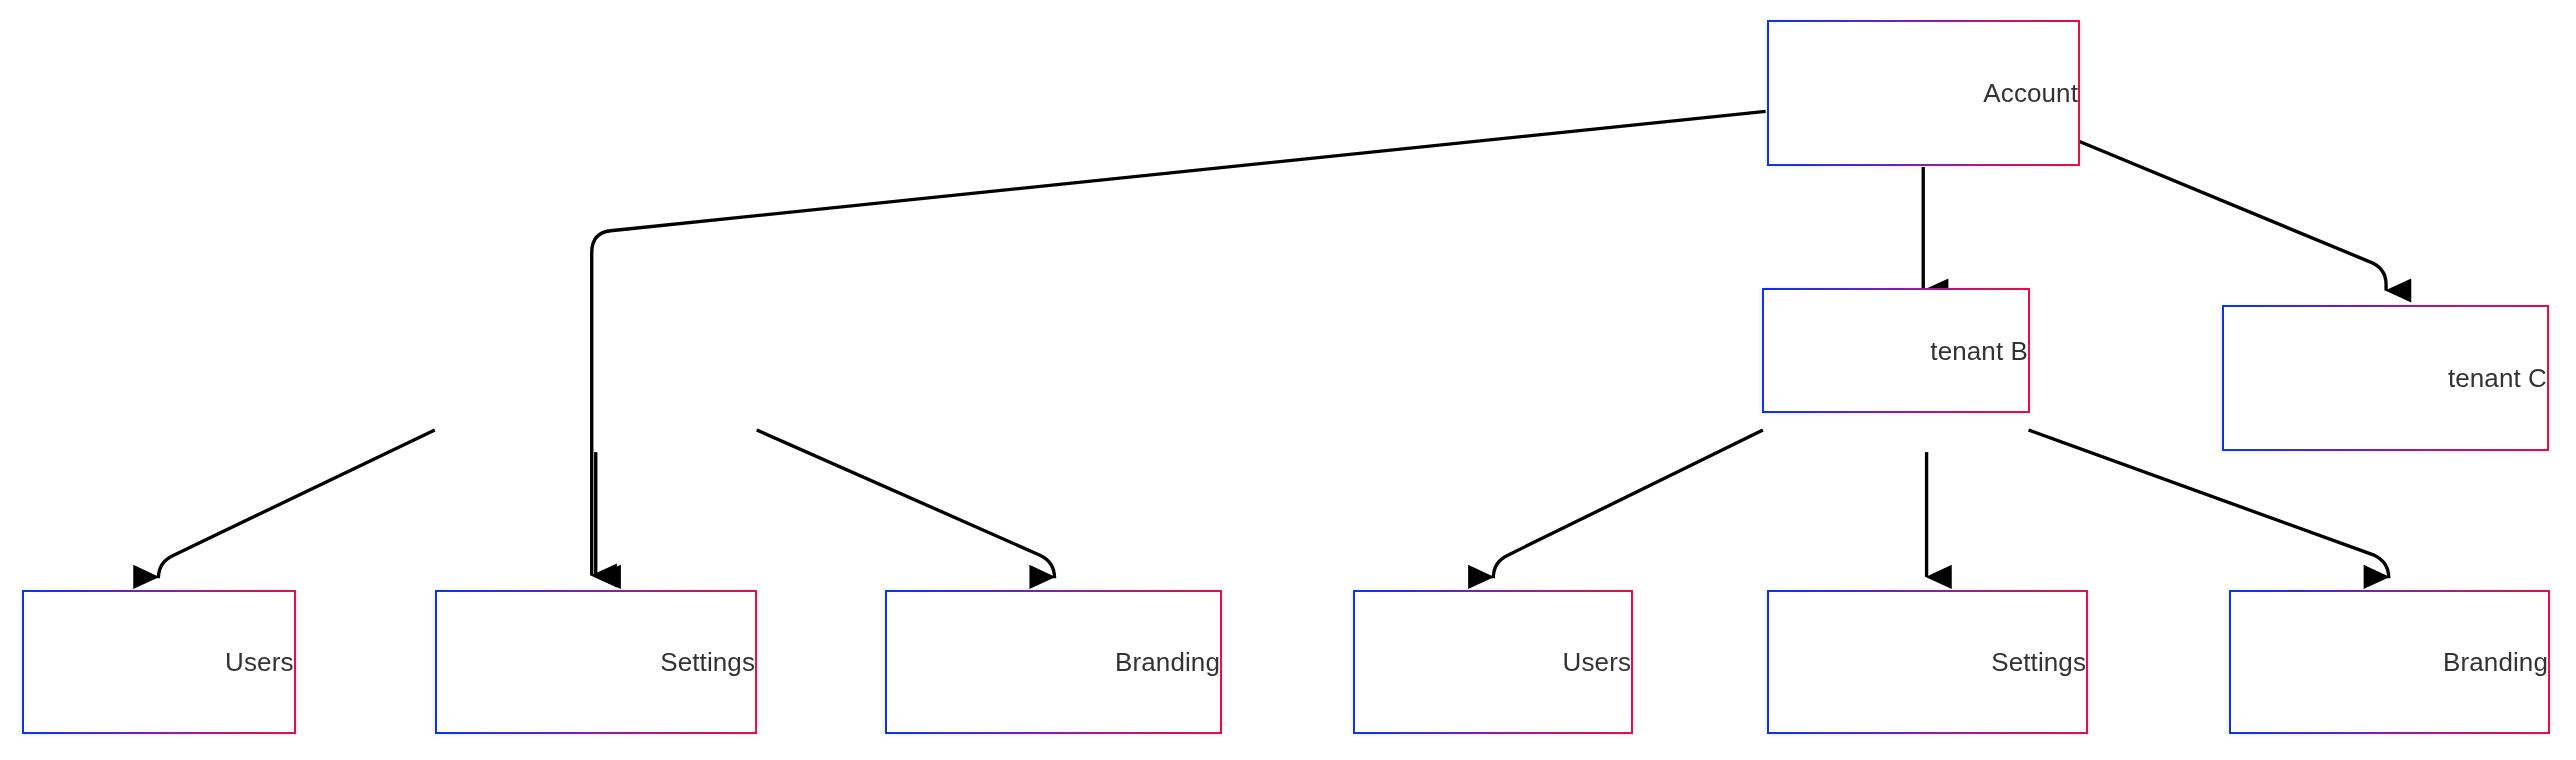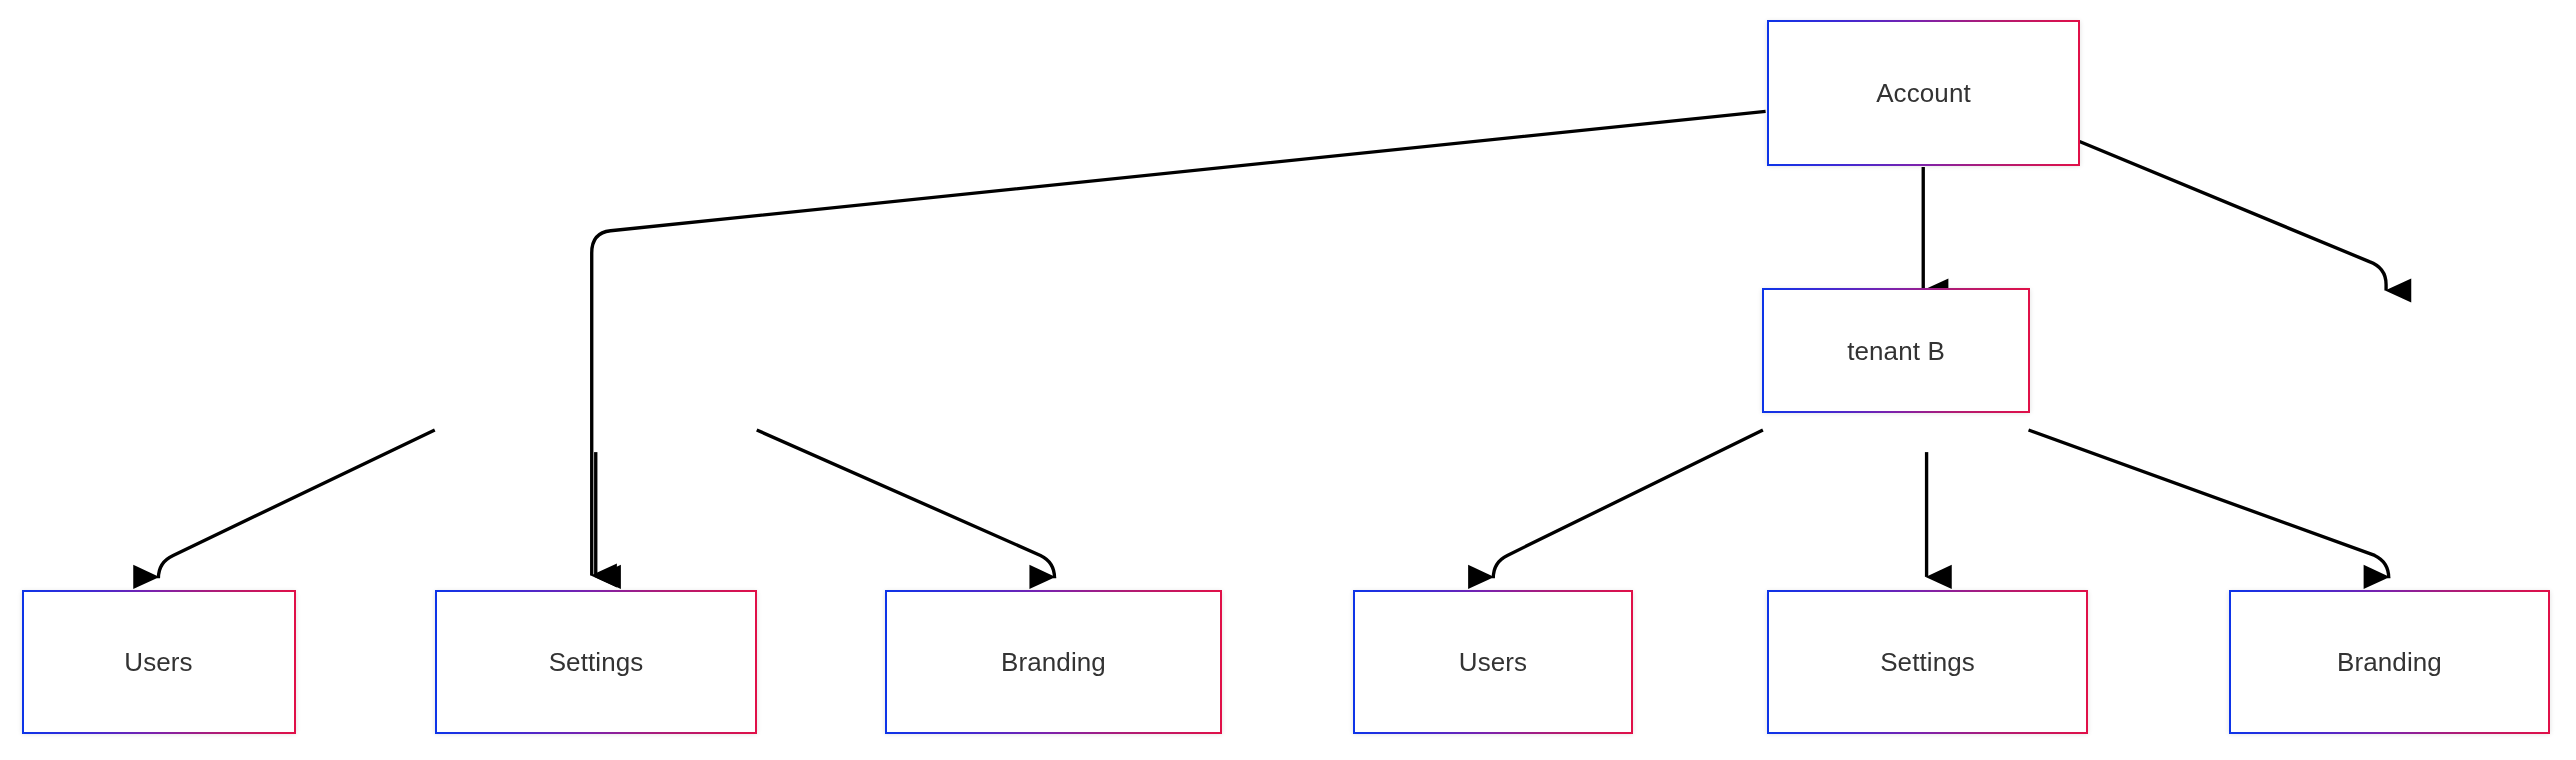--- a/index.html
+++ b/index.html
@@ -22,21 +22,21 @@
     width: 2576px;
     height: 760px;
     pointer-events: none;
   }
   .node {
     position: absolute;
     box-sizing: border-box;
     background: #ffffff;
     display: flex;
     align-items: center;
-    justify-content: center;
+    justify-content: flex-end;
     border: 2px solid transparent;
     border-image: linear-gradient(90deg, #0d34e8 0%, #3b2ad6 22%, #7b22ad 48%, #b01b74 72%, #e01048 100%) 1;
     box-shadow: 0 1.3px 4.7px rgba(0,0,0,0.13);
     z-index: 2;
   }
   .node-label {
     color: #333333;
     font-size: 26px;
     line-height: 1;
     letter-spacing: 0.1px;
@@ -77,20 +77,23 @@
 
   <div class="node" id="node-account" style="left: 1767px; top: 20px; width: 313px; height: 146px;">
     <span class="node-label">Account</span>
   </div>
 
 
   <div class="node" id="node-tenant-b" style="left: 1762px; top: 288px; width: 268px; height: 125px;">
     <span class="node-label">tenant B</span>
   </div>
 
+  <div class="node" id="node-tenant-c" style="left: 2222px; top: 305px; width: 327px; height: 146px;">
+    <span class="node-label">tenant C</span>
+  </div>
 
   <div class="node" id="node-a-users" style="left: 21.5px; top: 590px; width: 274px; height: 144px;">
     <span class="node-label">Users</span>
   </div>
 
   <div class="node" id="node-a-settings" style="left: 435px; top: 590px; width: 322px; height: 144px;">
     <span class="node-label">Settings</span>
   </div>
 
   <div class="node" id="node-a-branding" style="left: 885px; top: 590px; width: 337px; height: 144px;">

